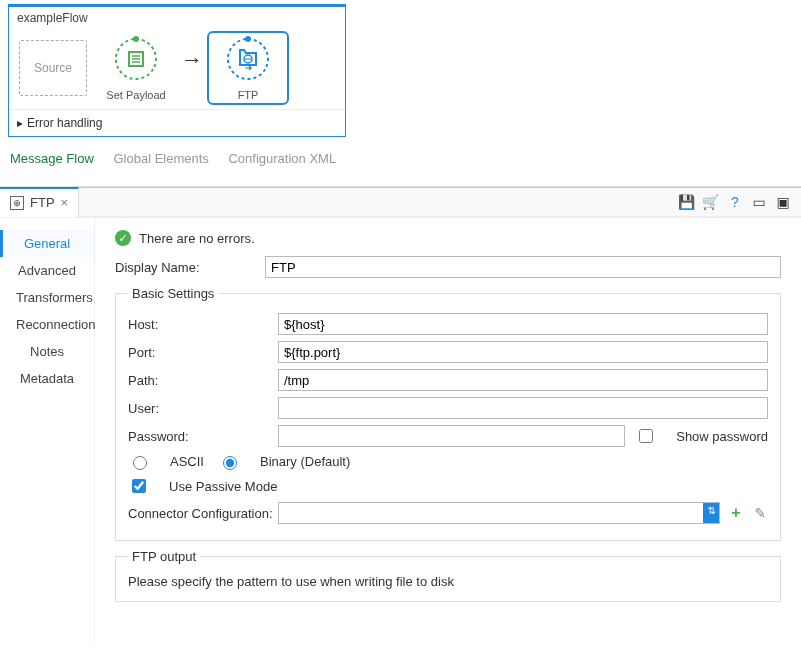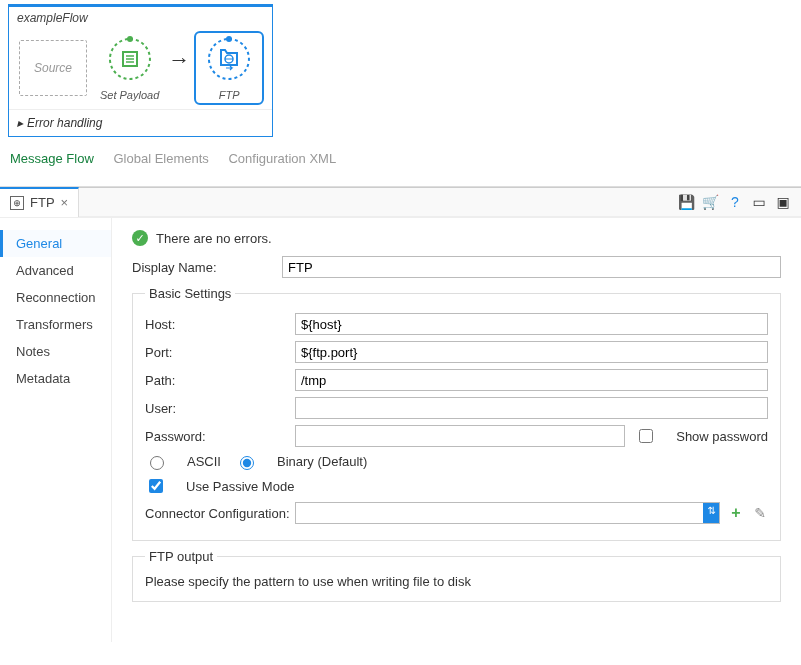--- a/index.html
+++ b/index.html
@@ -13,24 +13,23 @@
     height: 665px;
     overflow: hidden;
   }
   .canvas-area {
     border-bottom: 1px solid #ddd;
     padding-bottom: 12px;
   }
   .flow-box {
     border: 1px solid #1e88e5;
     border-top: 3px solid #1e88e5;
-    width: 265px;
+    width: 338px;
     margin: 4px 8px;
     background: #fff;
-    font-style: italic;
   }
   .flow-title {
     font-size: 12px;
     color: #444;
     padding: 4px 8px;
     background: #fff;
   }
   .flow-body {
     display: flex;
     align-items: center;
@@ -131,23 +130,24 @@
     display:flex; align-items:center; justify-content:center;
     font-size:14px;
   }
   
   .prop-area {
     display:flex;
     border-top: 1px solid #eee;
     height: 425px;
   }
   .side-nav {
-    width: 112px;
+    width: 95px;
     border-right: 1px solid #eee;
     padding: 12px 0;
+    text-align: center;
   }
   .side-nav div {
     font-size: 13px;
     padding: 6px 16px;
     color: #444;
     cursor:pointer;
   }
   .side-nav div.active {
     color: #1e88e5;
     border-left: 3px solid #1e88e5;
@@ -338,22 +338,22 @@
     <span style="color:#1e88e5">?</span>
     <span>▭</span>
     <span>▣</span>
   </div>
 </div>
 
 <div class="prop-area">
   <div class="side-nav">
     <div class="active">General</div>
     <div>Advanced</div>
+    <div>Transformers</div>
     <div>Reconnection</div>
-    <div>Transformers</div>
     <div>Notes</div>
     <div>Metadata</div>
   </div>
 
   <div class="prop-content">
 
     <div class="status-row">
       <span class="ok-icon">✓</span>
       <span>There are no errors.</span>
     </div>

